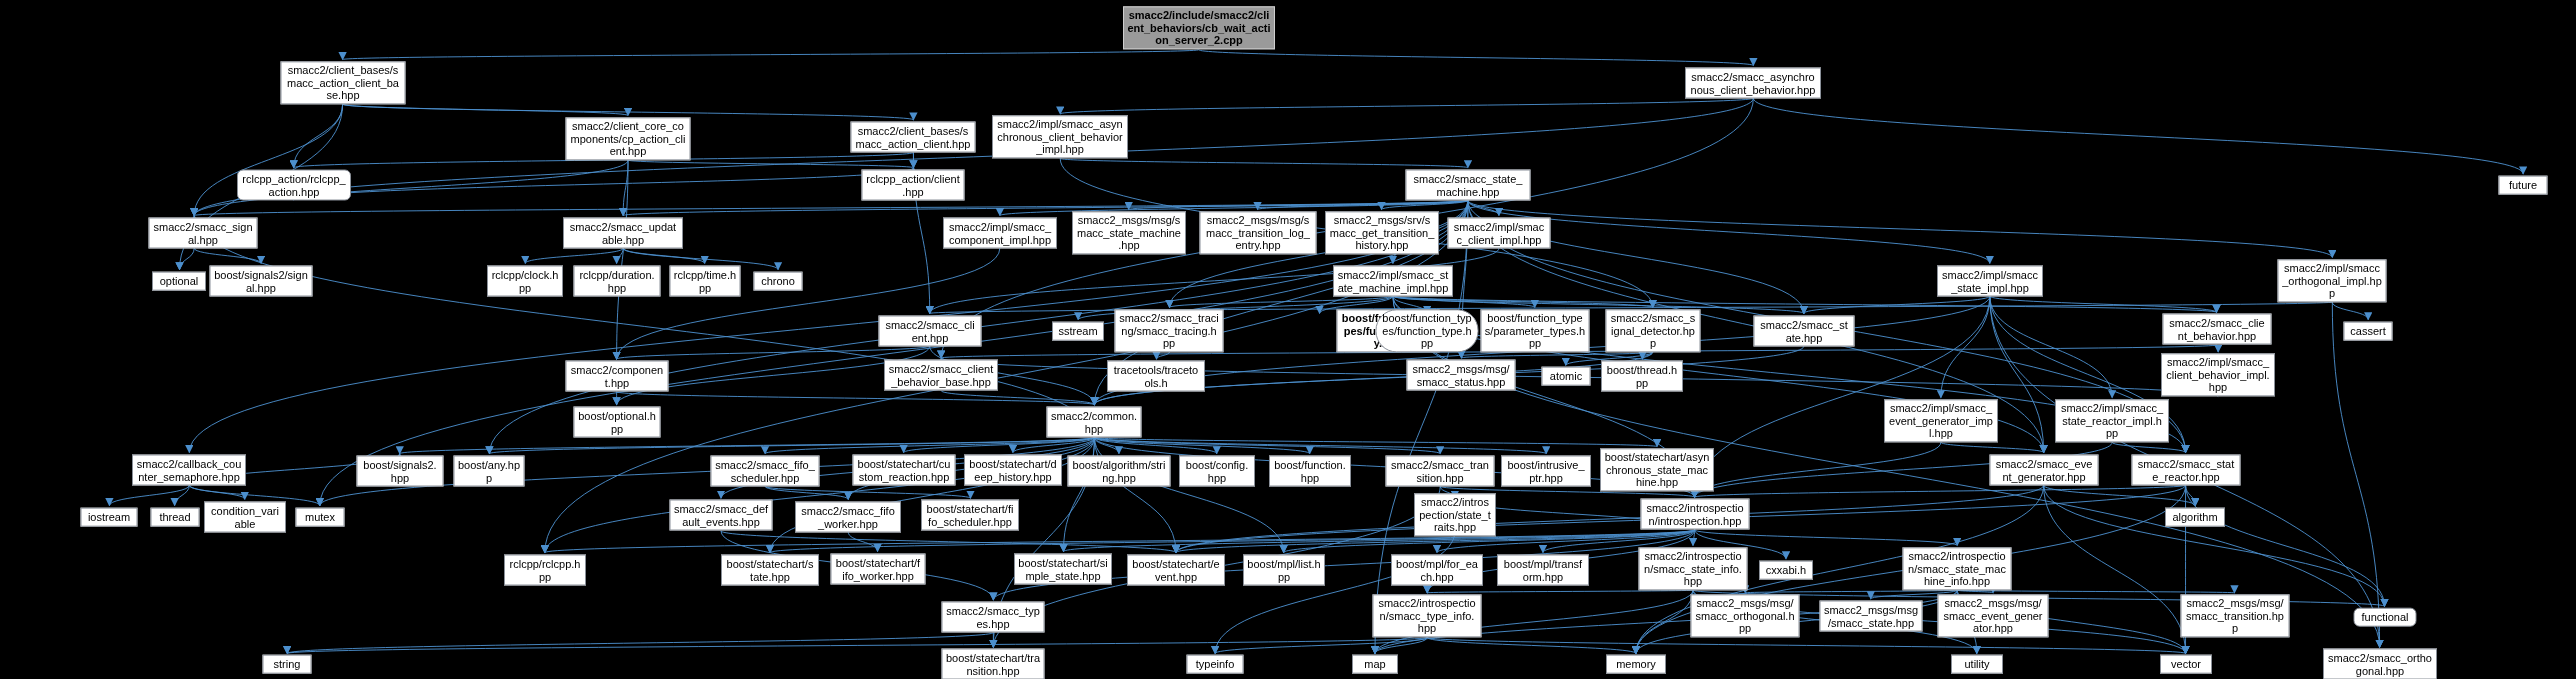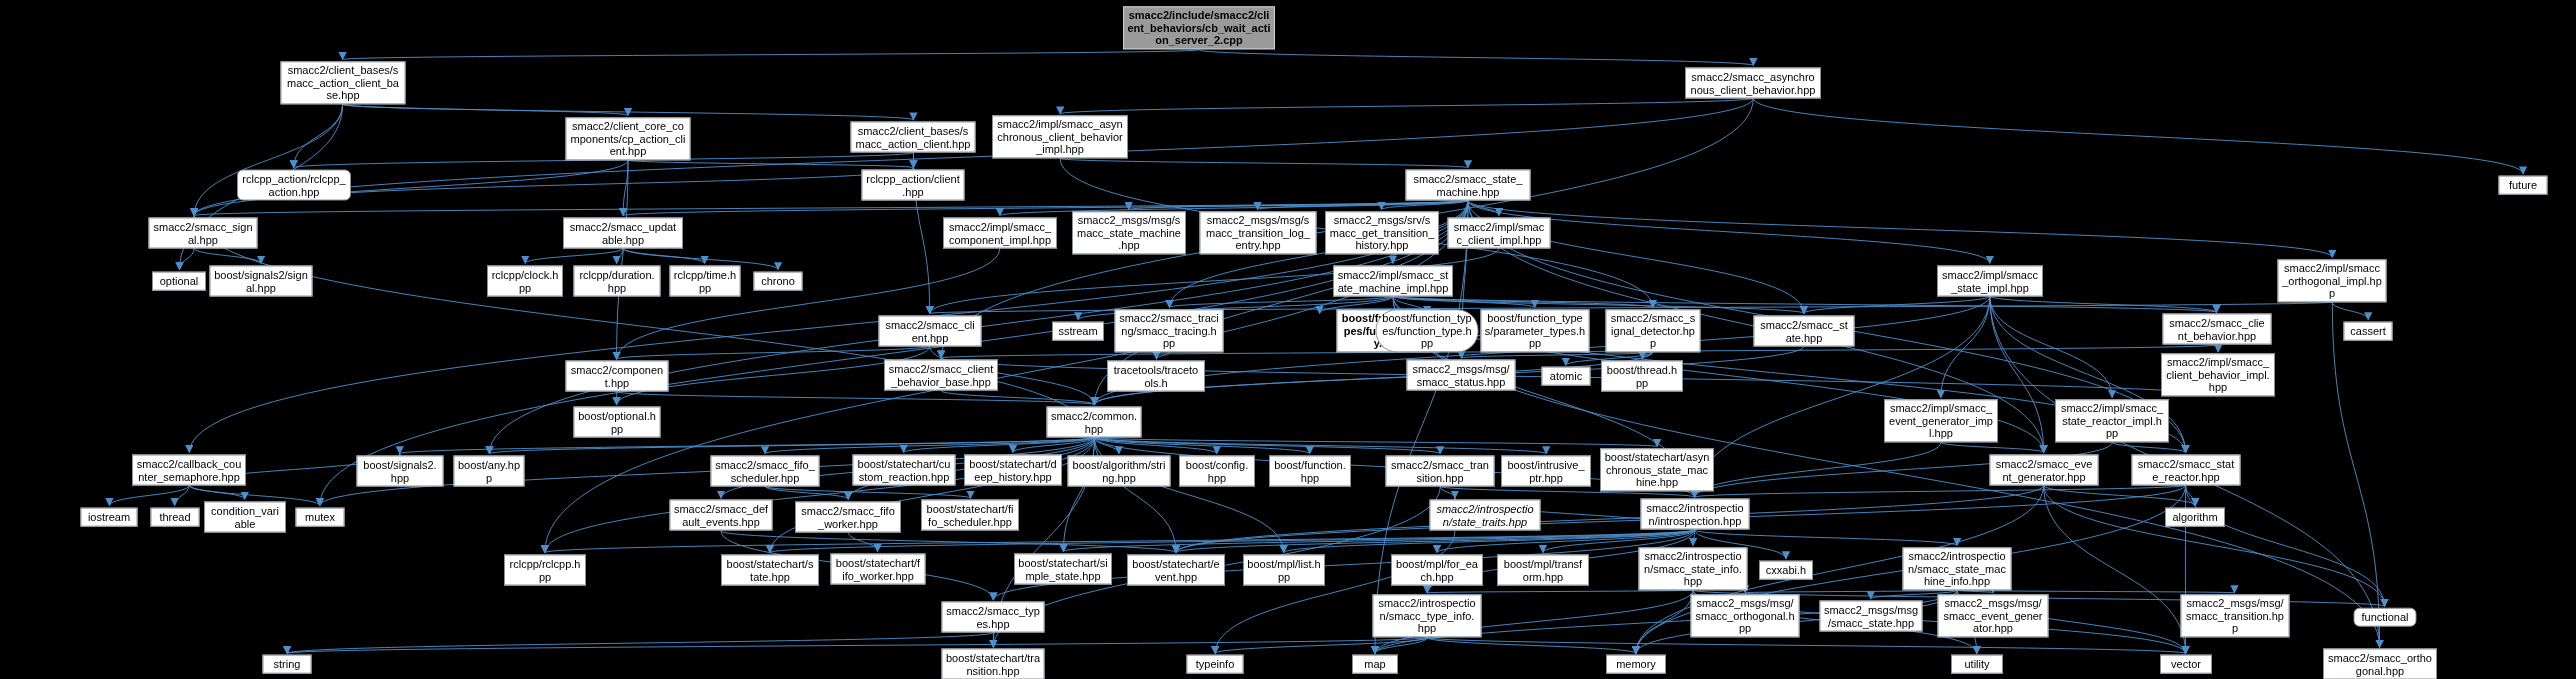--- a/index.html
+++ b/index.html
@@ -265,21 +265,21 @@
       <div class="node" data-name="graph-node-asyncsm" title="boost/statechart/asynchronous_state_machine.hpp" style="left: 1657px; top: 470px; width: 114px;">boost/statechart/asynchronous_state_machine.hpp</div>
       <div class="node" data-name="graph-node-eventgen" title="smacc2/smacc_event_generator.hpp" style="left: 2044px; top: 470px; width: 109px;">smacc2/smacc_event_generator.hpp</div>
       <div class="node" data-name="graph-node-sreact" title="smacc2/smacc_state_reactor.hpp" style="left: 2186px; top: 470px; width: 109px;">smacc2/smacc_state_reactor.hpp</div>
       <div class="node" data-name="graph-node-iostream" title="iostream" style="left: 109px; top: 517px; width: 57px;">iostream</div>
       <div class="node" data-name="graph-node-thread" title="thread" style="left: 175px; top: 517px; width: 49px;">thread</div>
       <div class="node" data-name="graph-node-condvar" title="condition_variable" style="left: 245px; top: 517px; width: 82px;">condition_variable</div>
       <div class="node" data-name="graph-node-mutex" title="mutex" style="left: 320px; top: 517px; width: 49px;">mutex</div>
       <div class="node" data-name="graph-node-defevents" title="smacc2/smacc_default_events.hpp" style="left: 721px; top: 515px; width: 103px;">smacc2/smacc_default_events.hpp</div>
       <div class="node" data-name="graph-node-fifoworker" title="smacc2/smacc_fifo_worker.hpp" style="left: 848px; top: 517px; width: 106px;">smacc2/smacc_fifo_worker.hpp</div>
       <div class="node" data-name="graph-node-scfifosched" title="boost/statechart/fifo_scheduler.hpp" style="left: 970px; top: 515px; width: 98px;">boost/statechart/fifo_scheduler.hpp</div>
-      <div class="node" data-name="graph-node-statetraits" title="smacc2/introspection/state_traits.hpp" style="left: 1485px; top: 515px; width: 111px; font-style: italic;">smacc2/introspection/state_traits.hpp</div>
+      <div class="node" data-name="graph-node-statetraits" title="smacc2/introspection/state_traits.hpp" style="left: 1455px; top: 515px; width: 82px;">smacc2/introspection/state_traits.hpp</div>
       <div class="node" data-name="graph-node-introspection" title="smacc2/introspection/introspection.hpp" style="left: 1695px; top: 514px; width: 109px;">smacc2/introspection/introspection.hpp</div>
       <div class="node" data-name="graph-node-algorithm" title="algorithm" style="left: 2195px; top: 517px; width: 60px;">algorithm</div>
       <div class="node" data-name="graph-node-rclcpp" title="rclcpp/rclcpp.hpp" style="left: 545px; top: 570px; width: 82px;">rclcpp/rclcpp.hpp</div>
       <div class="node" data-name="graph-node-scstate" title="boost/statechart/state.hpp" style="left: 770px; top: 570px; width: 98px;">boost/statechart/state.hpp</div>
       <div class="node" data-name="graph-node-scfifoworker" title="boost/statechart/fifo_worker.hpp" style="left: 878px; top: 569px; width: 95px;">boost/statechart/fifo_worker.hpp</div>
       <div class="node" data-name="graph-node-simplestate" title="boost/statechart/simple_state.hpp" style="left: 1063px; top: 569px; width: 98px;">boost/statechart/simple_state.hpp</div>
       <div class="node" data-name="graph-node-scevent" title="boost/statechart/event.hpp" style="left: 1176px; top: 570px; width: 98px;">boost/statechart/event.hpp</div>
       <div class="node" data-name="graph-node-mpllist" title="boost/mpl/list.hpp" style="left: 1284px; top: 570px; width: 82px;">boost/mpl/list.hpp</div>
       <div class="node" data-name="graph-node-mplforeach" title="boost/mpl/for_each.hpp" style="left: 1437px; top: 570px; width: 92px;">boost/mpl/for_each.hpp</div>
       <div class="node" data-name="graph-node-mpltransform" title="boost/mpl/transform.hpp" style="left: 1543px; top: 570px; width: 92px;">boost/mpl/transform.hpp</div>

